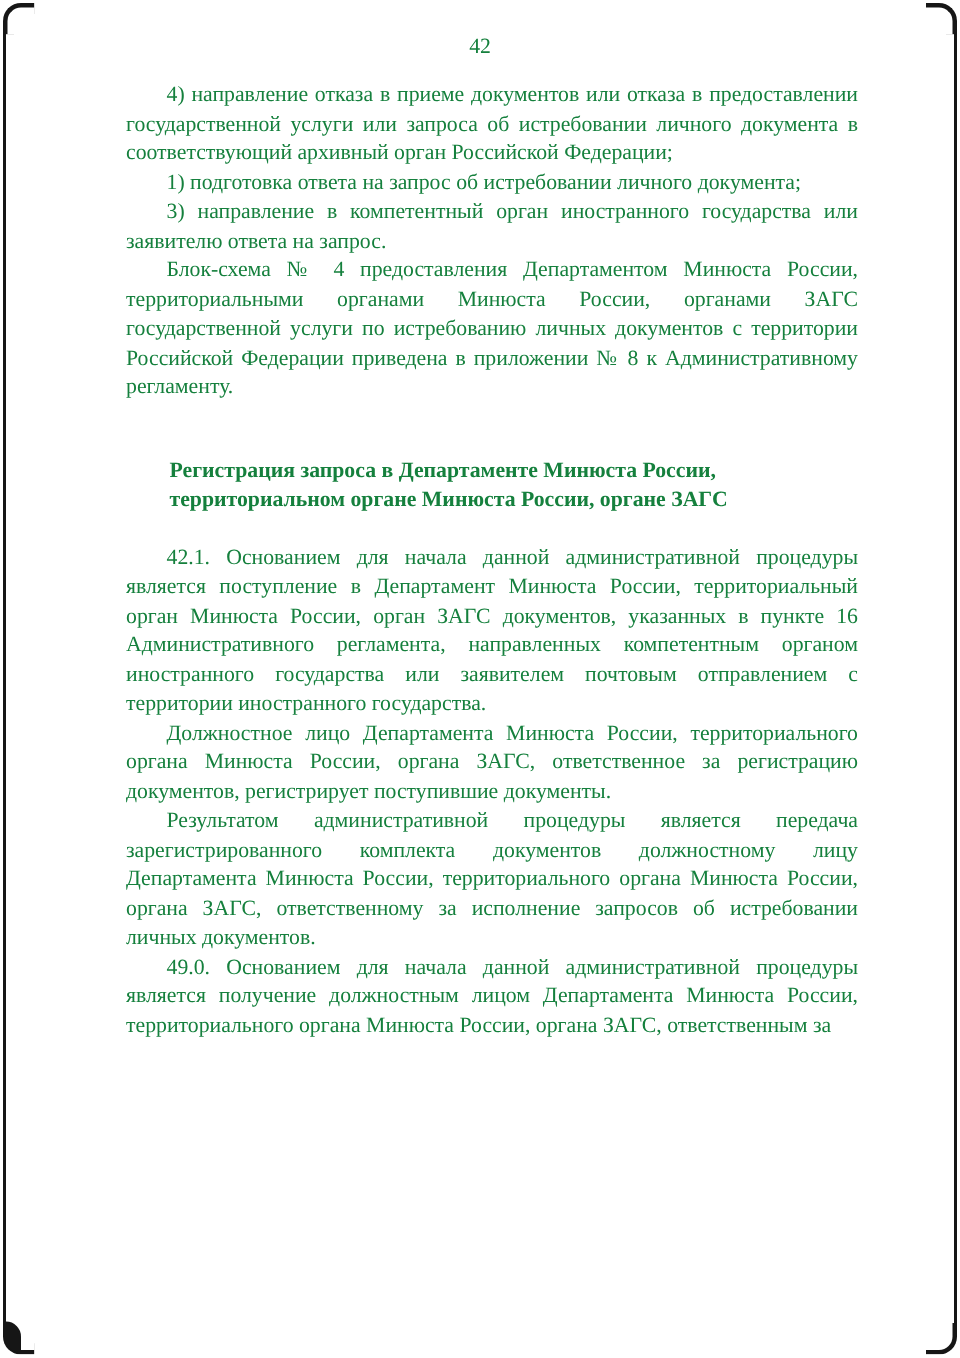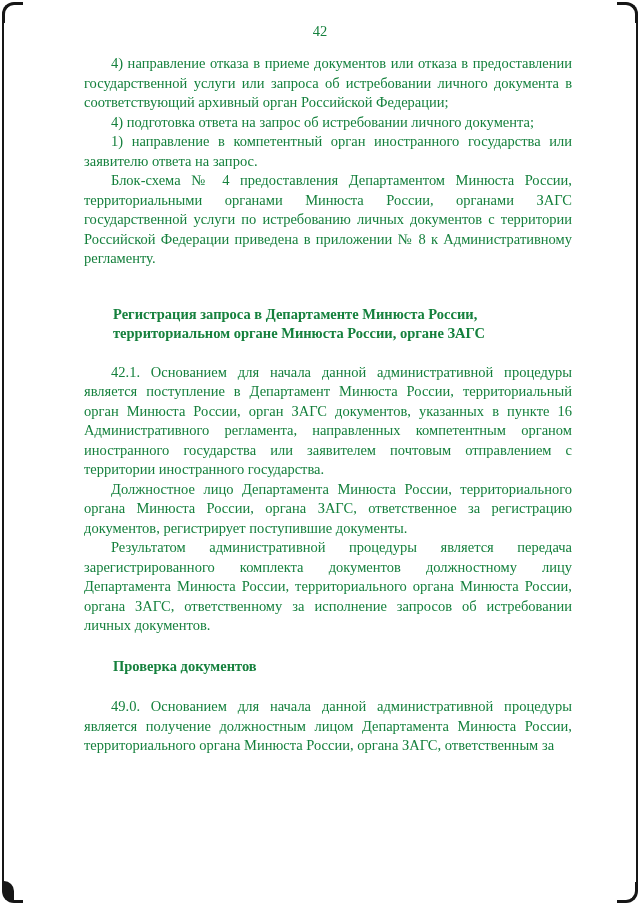--- a/index.html
+++ b/index.html
@@ -87,28 +87,27 @@
   <div class="corner tr"></div>
   <div class="corner bl"></div>
   <div class="corner br"></div>
   <div class="blob-bl"></div>
 
   <div class="page-number">42</div>
 
   <div class="content">
 
     <p class="para">4) направление отказа в приеме документов или отказа в предоставлении государственной услуги или запроса об истребовании личного документа в соответствующий архивный орган Российской Федерации;</p>
-    <p class="para">4) подготовка ответа на запрос об истребовании личного документа;</p>
-    <p class="para">1) направление в компетентный орган иностранного государства или заявителю ответа на запрос.</p>
+    <p class="para">1) подготовка ответа на запрос об истребовании личного документа;</p>
+    <p class="para">3) направление в компетентный орган иностранного государства или заявителю ответа на запрос.</p>
     <p class="para">Блок-схема № 4 предоставления Департаментом Минюста России, территориальными органами Минюста России, органами ЗАГС государственной услуги по истребованию личных документов с территории Российской Федерации приведена в приложении № 8 к Административному регламенту.</p>
 
     <h2 class="section-heading">Регистрация запроса в Департаменте Минюста России, территориальном органе Минюста России, органе ЗАГС</h2>
 
     <p class="para">42.1. Основанием для начала данной административной процедуры является поступление в Департамент Минюста России, территориальный орган Минюста России, орган ЗАГС документов, указанных в пункте 16 Административного регламента, направленных компетентным органом иностранного государства или заявителем почтовым отправлением с территории иностранного государства.</p>
     <p class="para">Должностное лицо Департамента Минюста России, территориального органа Минюста России, органа ЗАГС, ответственное за регистрацию документов, регистрирует поступившие документы.</p>
     <p class="para">Результатом административной процедуры является передача зарегистрированного комплекта документов должностному лицу Департамента Минюста России, территориального органа Минюста России, органа ЗАГС, ответственному за исполнение запросов об истребовании личных документов.</p>
 
-    <h2 class="section-heading small-gap">Проверка документов</h2>
 
     <p class="para">49.0. Основанием для начала данной административной процедуры является получение должностным лицом Департамента Минюста России, территориального органа Минюста России, органа ЗАГС, ответственным за</p>
 
   </div>
 </div>
 
 </body></html>

